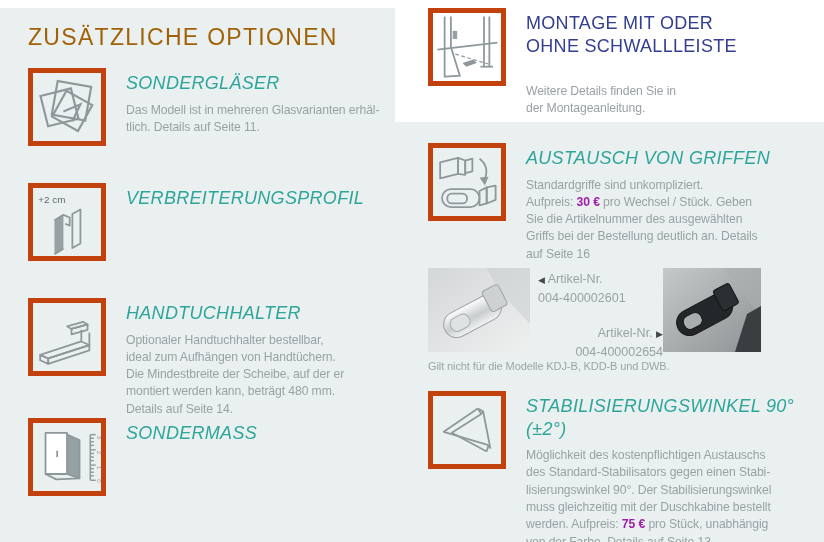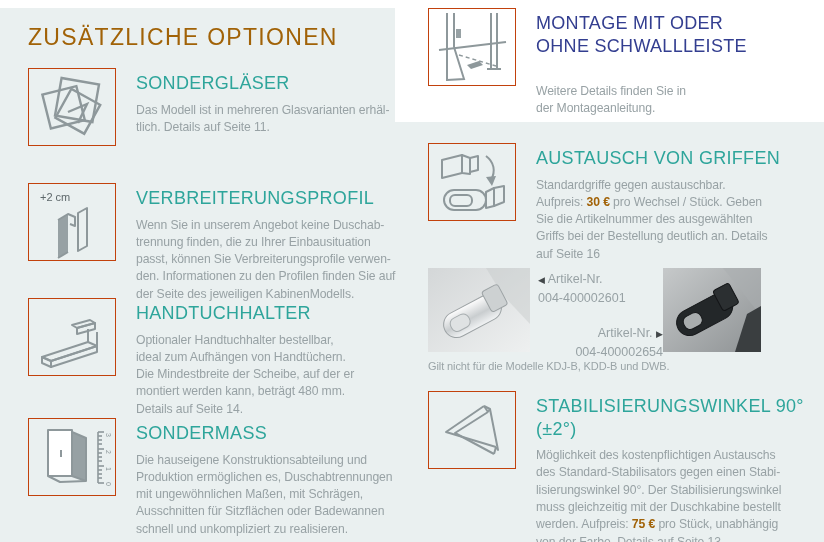--- a/index.html
+++ b/index.html
@@ -10,39 +10,39 @@
   .bg-gray   { position:absolute; left:0; top:8px; width:824px; height:534px; background:#eaf0f0; }
   .card-white{ position:absolute; left:395px; top:0; width:429px; height:122px; background:#ffffff; }
 
   .page-title {
     position:absolute; left:28px; top:24px; margin:0;
     font-size:23px; font-weight:400; letter-spacing:1.3px; color:#a16207;
   }
 
   .section { position:absolute; display:flex; align-items:flex-start; }
   .iconbox {
-    flex:none; width:88px; height:78px; box-sizing:border-box;
-    border:1px solid #c2410c;
+    flex:none; width:78px; height:78px; box-sizing:border-box;
+    border:5px solid #c2410c;
   }
   .iconbox svg { display:block; width:100%; height:100%; }
 
   .stext { margin-left:20px; width:300px; }
   .stext h2 {
     margin:4px 0 7px 0; font-size:18px; font-weight:400; letter-spacing:0.3px;
     white-space:pre-line; line-height:1.25;
   }
-  .teal { color:#2ea59b; }
+  .teal { color:#2ea59b;font-style:italic; }
   .navy { color:#333e90; }
   .gap-lg { margin-bottom:26px !important; }
 
   .body-text {
     font-size:12.2px; line-height:1.42; letter-spacing:-0.1px;
     color:#98a2a5; white-space:pre-line;
   }
-  .price { font-weight:700; color:#a16207; }
+  .price { font-weight:700; color:#a21caf; }
 
   .products { position:absolute; left:428px; top:268px; display:flex; }
   .photo { flex:none; }
   .photo svg { display:block; }
   .art-labels { position:relative; width:133px; flex:none; }
   .art-block { position:absolute; font-size:12.5px; color:#98a2a5; line-height:1.5; }
   .art-1 { top:2px; left:8px; text-align:left; }
   .art-2 { top:56px; right:0px; text-align:right; }
   .art-marker { font-size:9px; color:#43484a; }
   .art-number { display:block; }
@@ -93,25 +93,20 @@
         <g fill="none" stroke="#8e989b" stroke-width="2" stroke-linejoin="round">
           <polygon points="24,36 34,30 34,68 24,74" fill="#97a1a4" stroke="none"></polygon>
           <polyline points="24,36 34,30 41,33 41,42 36,40"></polyline>
           <polygon points="44,29 53,24 53,62 44,67"></polygon>
           <line x1="24" y1="74" x2="34" y2="68"></line>
         </g>
       </svg>
     </div>
     <div class="stext">
       <h2 class="teal">VERBREITERUNGSPROFIL</h2>
-      <div class="body-text">Wenn Sie in unserem Angebot keine Duschab-
-trennung finden, die zu Ihrer Einbausituation
-passt, können Sie Verbreiterungsprofile verwen-
-den. Informationen zu den Profilen finden Sie auf
-der Seite des jeweiligen KabinenModells.</div>
     </div>
   </div>
 
   <div class="section sec-handtuch">
     <div class="iconbox">
       <svg viewBox="0 0 76 76">
         <g fill="none" stroke="#8e989b" stroke-width="2" stroke-linejoin="round">
           <polygon points="8,58 54,43 63,47 17,62"></polygon>
           <polygon points="8,58 8,64 17,68 17,62"></polygon>
           <polygon points="17,62 63,47 63,53 17,68"></polygon>
@@ -160,25 +155,20 @@
         <g font-size="7" fill="#8e989b">
           <text transform="rotate(90 72 14)" x="72" y="14">3</text>
           <text transform="rotate(90 72 31)" x="72" y="31">2</text>
           <text transform="rotate(90 72 48)" x="72" y="48">1</text>
           <text transform="rotate(90 72 63)" x="72" y="63">0</text>
         </g>
       </svg>
     </div>
     <div class="stext">
       <h2 class="teal">SONDERMASS</h2>
-      <div class="body-text">Die hauseigene Konstruktionsabteilung und
-Produktion ermöglichen es, Duschabtrennungen
-mit ungewöhnlichen Maßen, mit Schrägen,
-Ausschnitten für Sitzflächen oder Badewannen
-schnell und unkompliziert zu realisieren.</div>
     </div>
   </div>
 
   <div class="section sec-montage">
     <div class="iconbox" style="background:#ffffff;">
       <svg viewBox="0 0 76 76">
         <g fill="none" stroke="#8e989b" stroke-width="2">
           <line x1="13" y1="4" x2="13" y2="72"></line>
           <line x1="20" y1="4" x2="20" y2="38"></line>
           <rect x="22" y="20" width="5" height="9" fill="#97a1a4" stroke="none"></rect>
@@ -211,21 +201,21 @@
           <polygon points="52,33 58,42 62,32" fill="#8e989b" stroke="none"></polygon>
           <rect x="10" y="46" width="42" height="20" rx="10"></rect>
           <rect x="16" y="51" width="22" height="11" rx="5"></rect>
           <polygon points="52,48 60,44 60,62 52,64"></polygon>
           <polygon points="60,44 70,42 70,58 60,62"></polygon>
         </g>
       </svg>
     </div>
     <div class="stext" style="width:305px;">
       <h2 class="teal">AUSTAUSCH VON GRIFFEN</h2>
-      <div class="body-text"><span>Standardgriffe gegen austauschbar.
+      <div class="body-text"><span>Standardgriffe sind unkompliziert.
 Aufpreis: </span><span class="price">30 €</span><span> pro Wechsel / Stück. Geben
 Sie die Artikelnummer des ausgewählten
 Griffs bei der Bestellung deutlich an. Details
 auf Seite 16</span></div>
     </div>
   </div>
 
   <div class="products">
     <div class="photo">
       <svg width="102" height="84" viewBox="0 0 102 84">

